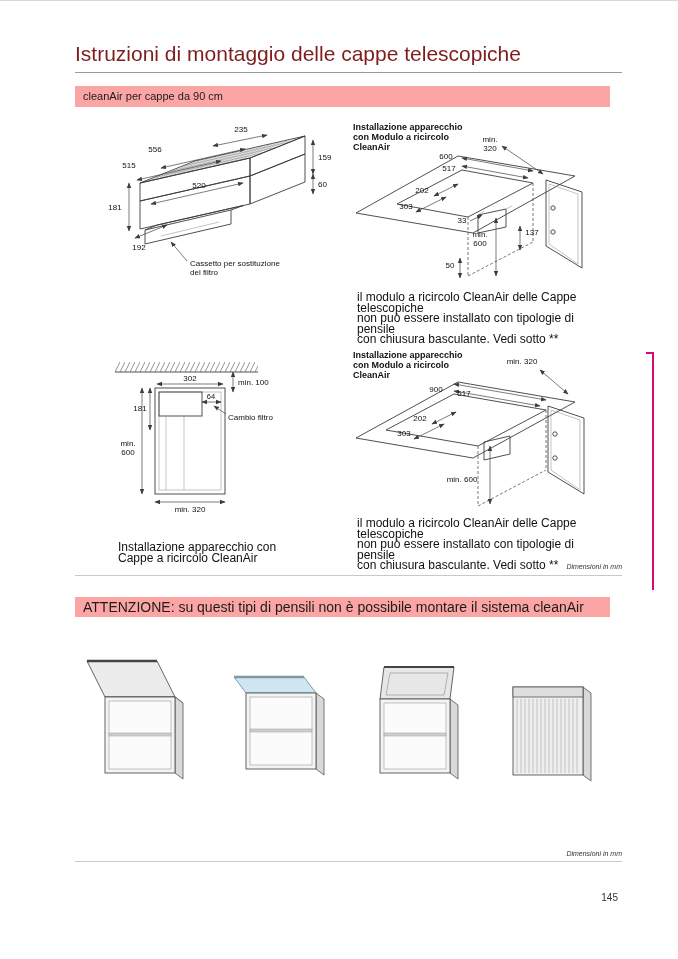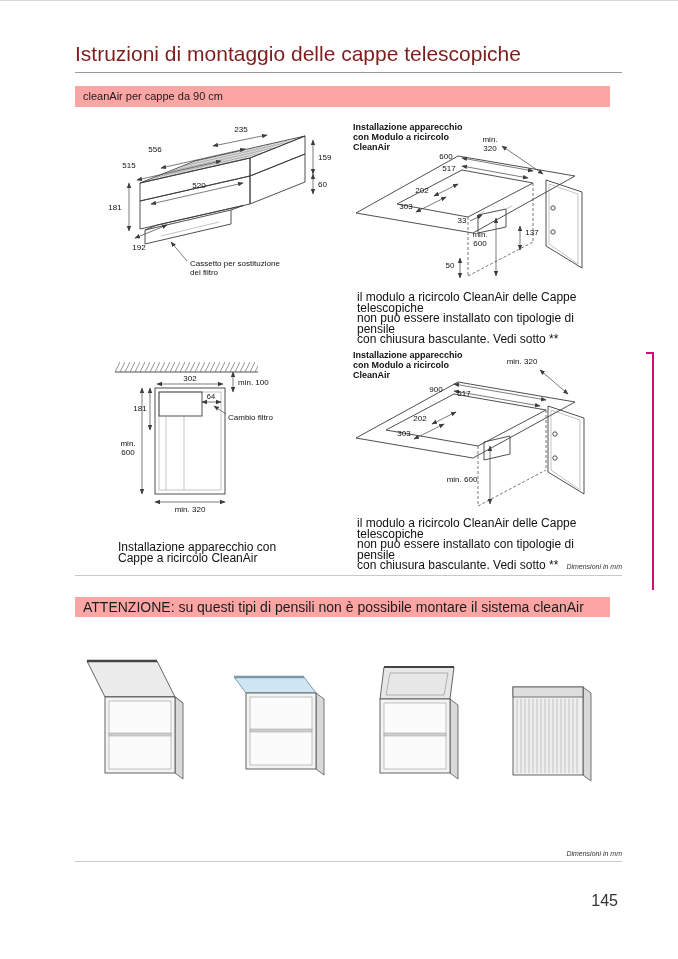--- a/index.html
+++ b/index.html
@@ -6,21 +6,21 @@
   html,body { width:678px; height:959px; background:#fff; }
   body { position:relative; font-family:"Liberation Sans","DejaVu Sans",sans-serif; color:#1a1a1a; overflow:hidden; }
   .abs { position:absolute; }
   .topline { left:0; top:0; width:678px; height:1px; background:#d8d8d8; }
   .title { left:75px; top:42px; font-size:21px; font-weight:400; color:#7f1d1d; }
   .rule { height:1px; background:#9a9a9a; }
   .graybar { left:75px; width:535px; height:21px; background:#fca5a5; font-size:11px; line-height:21px; padding-left:8px; color:#1c1c1c; }
   .caption { font-size:12px; line-height:10.5px; color:#111; }
   .dimnote { width:172px; text-align:right; font-size:7px; font-style:italic; color:#333; }
   .hairline { height:1px; background:#c9c9c9; }
-  .pagenum { font-size:16px; color:#333; }
+  .pagenum { font-size:10px; color:#333; }
   .magenta-mark { width:8px; height:238px; border-top:2px solid #d60b77; border-right:2px solid #d60b77; }
   svg { display:block; }
   svg text { font-size:8px; fill:#111; font-family:"Liberation Sans","DejaVu Sans",sans-serif; }
   svg text.h9 { font-size:9px; font-weight:bold; }
   svg text.t75 { font-size:7.5px; }
   .ln { stroke:#3c3c3c; stroke-width:0.9; fill:none; }
   .thin { stroke:#888; stroke-width:0.5; fill:none; }
   .dim { stroke:#444; stroke-width:0.7; fill:none; }
   .dash { stroke:#555; stroke-width:0.8; fill:none; stroke-dasharray:3,2; }
 </style>

